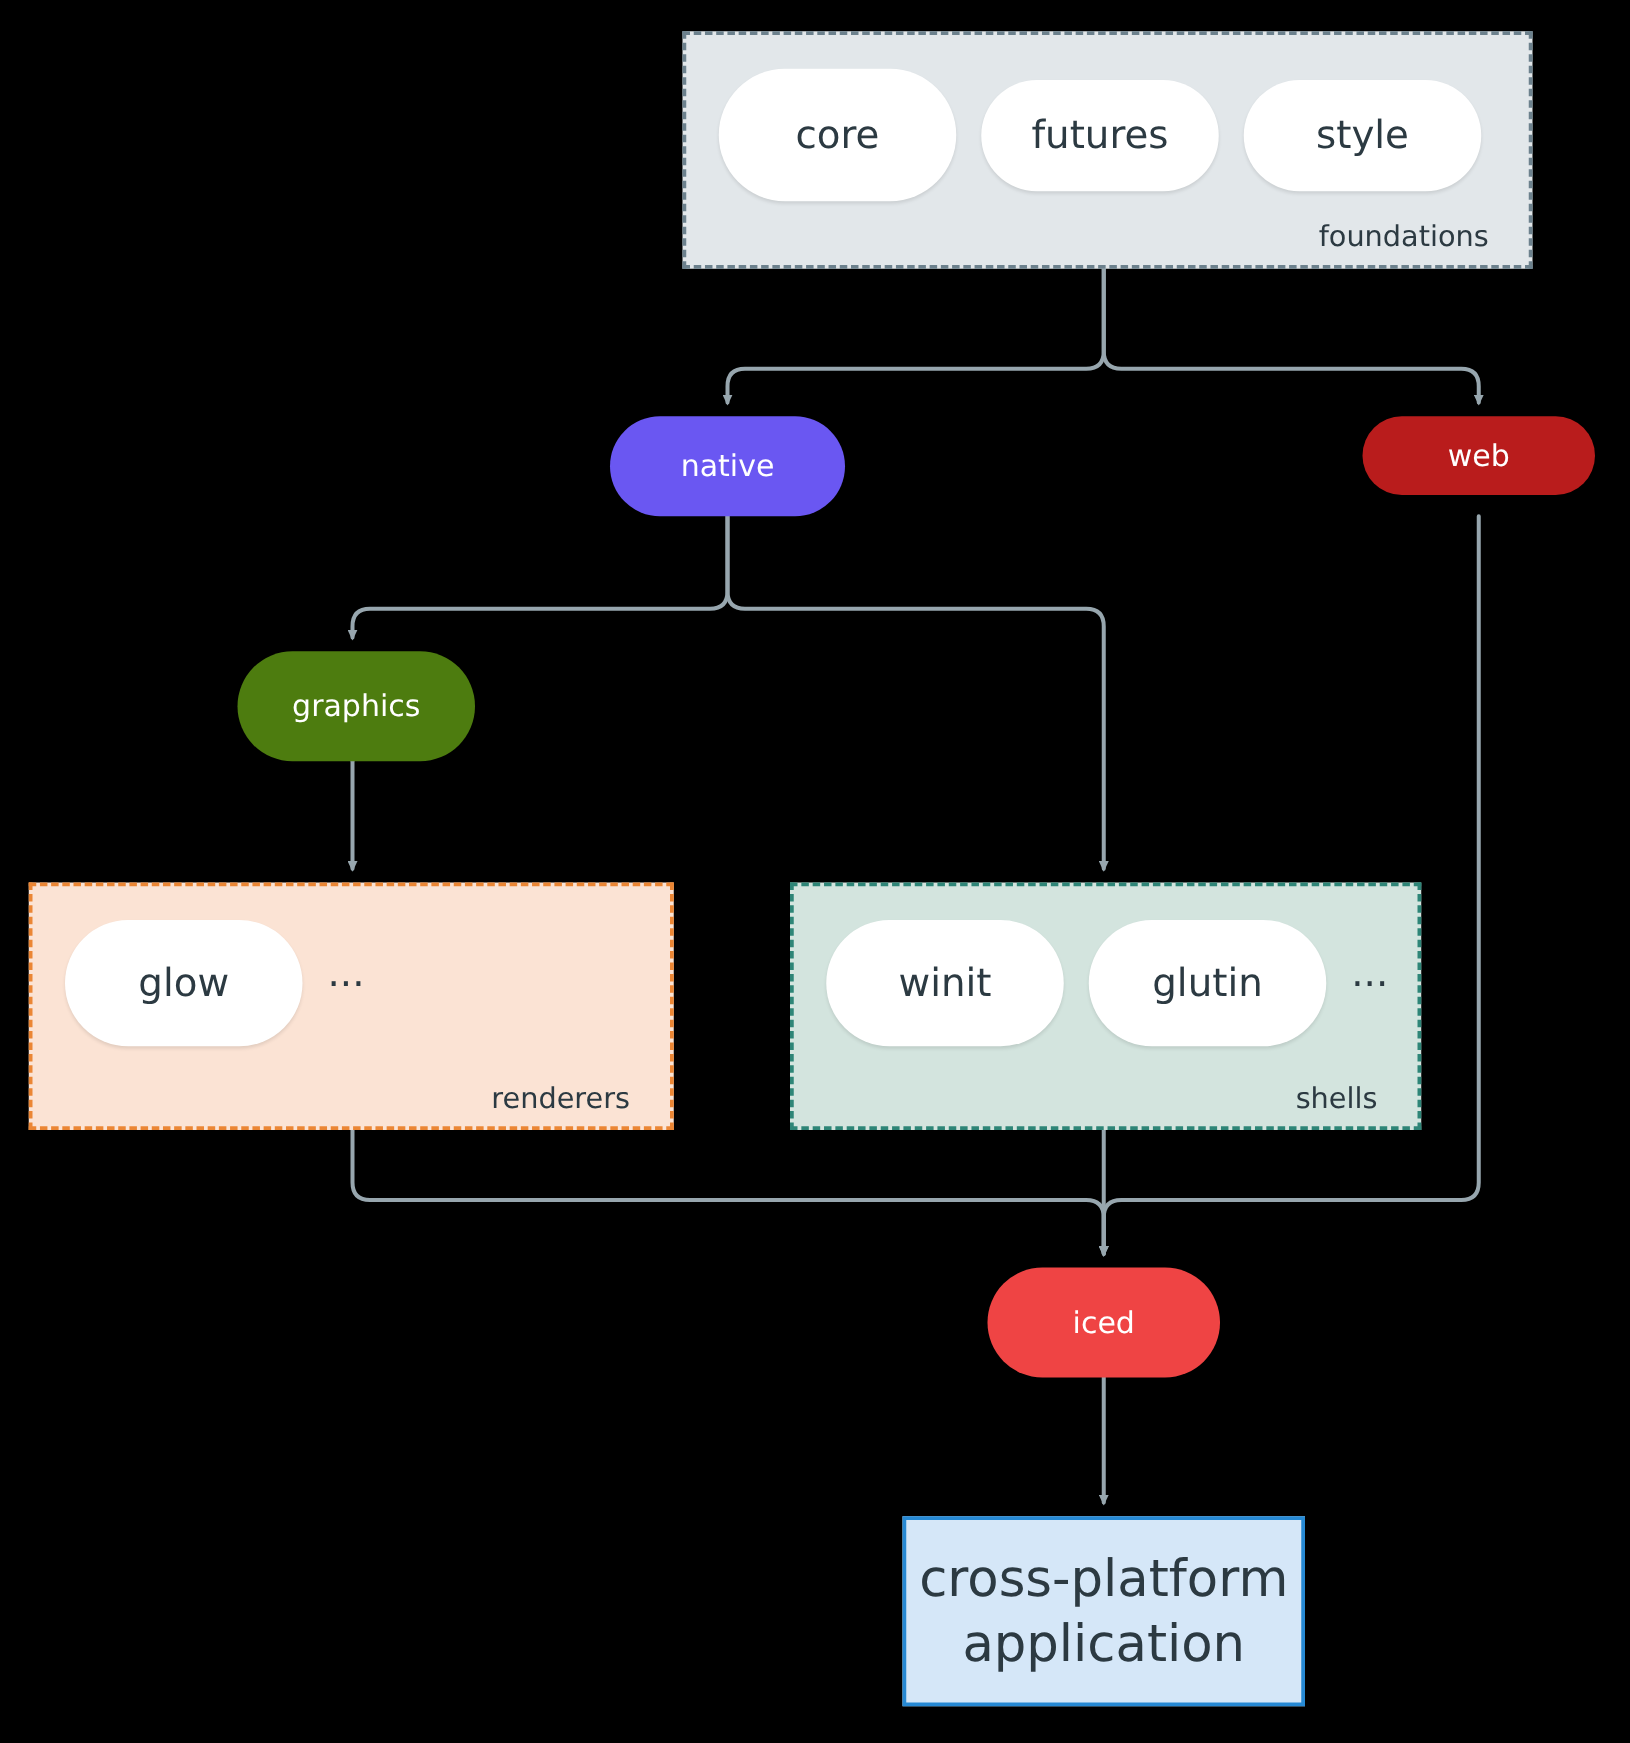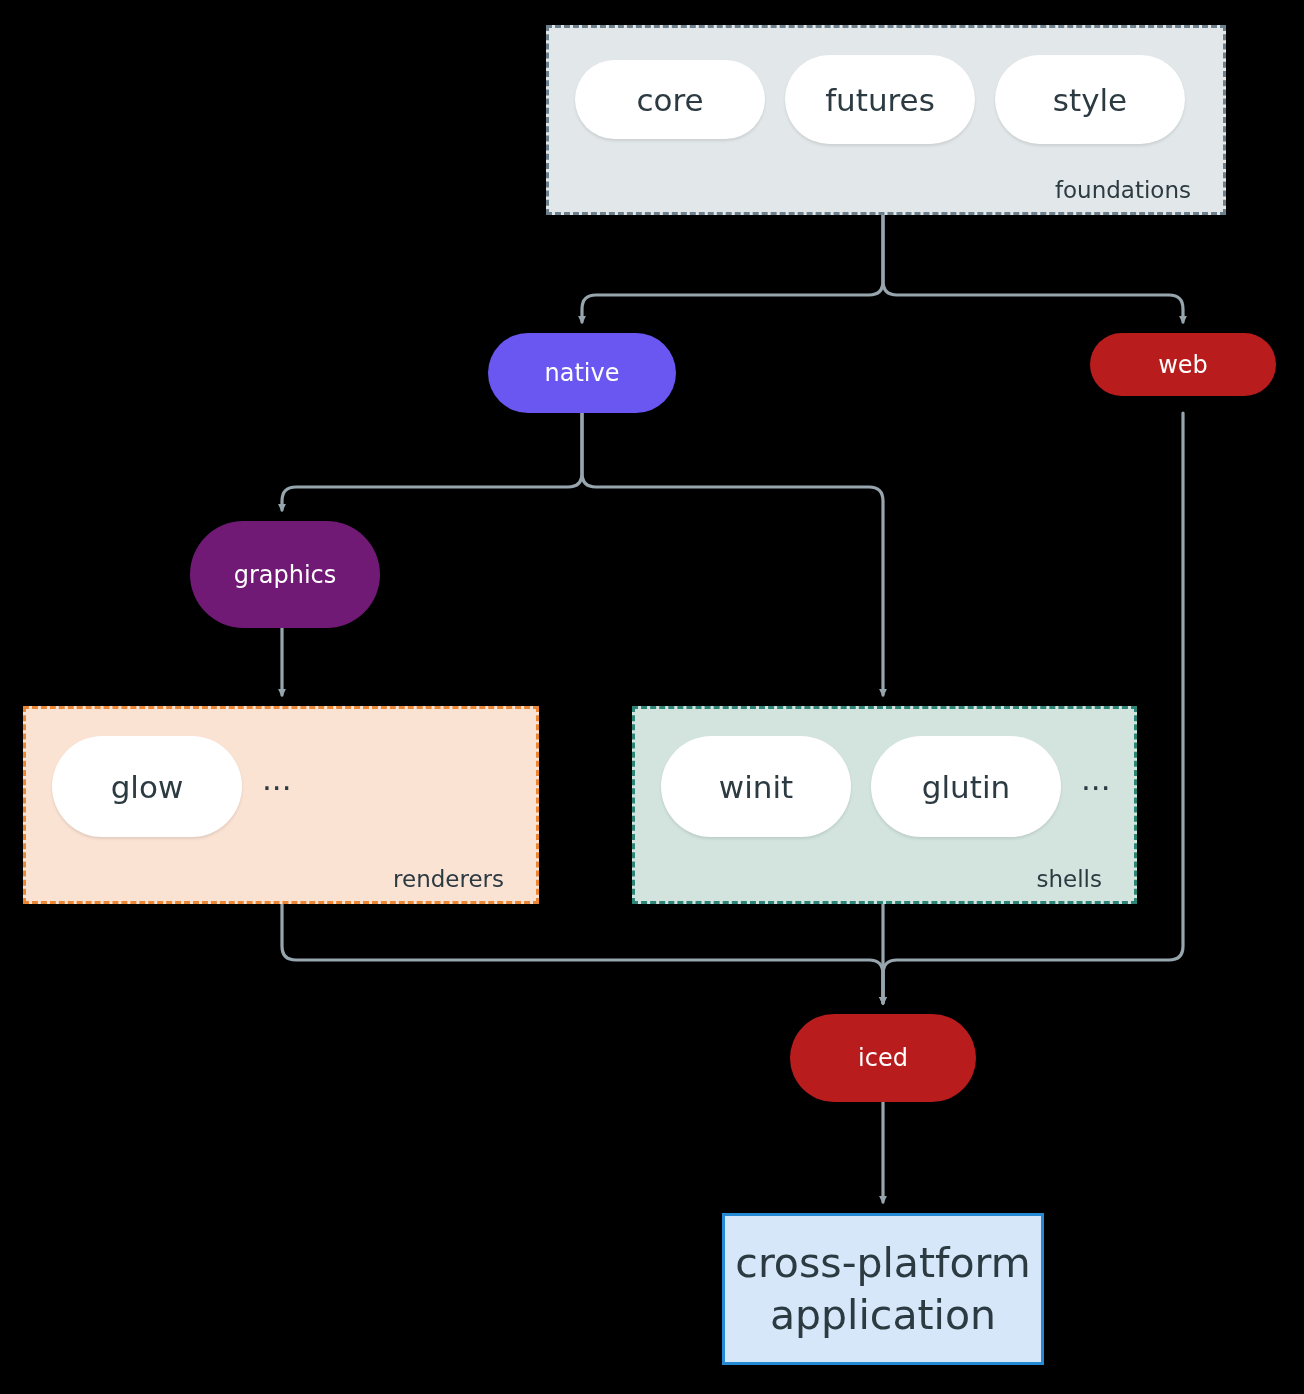--- a/index.html
+++ b/index.html
@@ -74,21 +74,21 @@
     border-radius: 999px;
     display: flex;
     align-items: center;
     justify-content: center;
     color: #2C3A42;
     font-size: 31px;
     box-shadow: 0 2px 3px rgba(0,0,0,0.10);
     box-sizing: border-box;
     white-space: nowrap;
   }
-  .pill-core    { width: 190px; height: 79px; }
+  .pill-core    { width: 190px; height: 106px; }
   .pill-futures { width: 190px; height: 89px; }
   .pill-style   { width: 190px; height: 89px; }
   .pill-sm      { width: 190px; height: 101px; }
 
   .ellipsis {
     color: #2C3A42;
     font-size: 31px;
     line-height: 1;
     padding-bottom: 14px;
     white-space: nowrap;
@@ -101,22 +101,22 @@
     display: flex;
     align-items: center;
     justify-content: center;
     color: #FFFFFF;
     font-size: 24px;
     box-sizing: border-box;
     white-space: nowrap;
   }
   .node-native   { left: 488px;  top: 333px;  width: 188px; height: 80px;  background: #6A57F2; }
   .node-web      { left: 1090px; top: 333px;  width: 186px; height: 63px;  background: #b91c1c; }
-  .node-graphics { left: 190px;  top: 521px;  width: 190px; height: 107px;  background: #701a75; }
-  .node-iced     { left: 790px;  top: 1014px; width: 186px; height: 88px;  background: #b91c1c; }
+  .node-graphics { left: 190px;  top: 521px;  width: 190px; height: 88px;  background: #4d7c0f; }
+  .node-iced     { left: 790px;  top: 1014px; width: 186px; height: 88px;  background: #ef4444; }
 
   
   .rect-node {
     position: absolute;
     left: 722px; top: 1213px;
     width: 322px; height: 152px;
     background: #D5E7F8;
     border: 3px solid #2689D4;
     box-sizing: border-box;
     display: flex;

